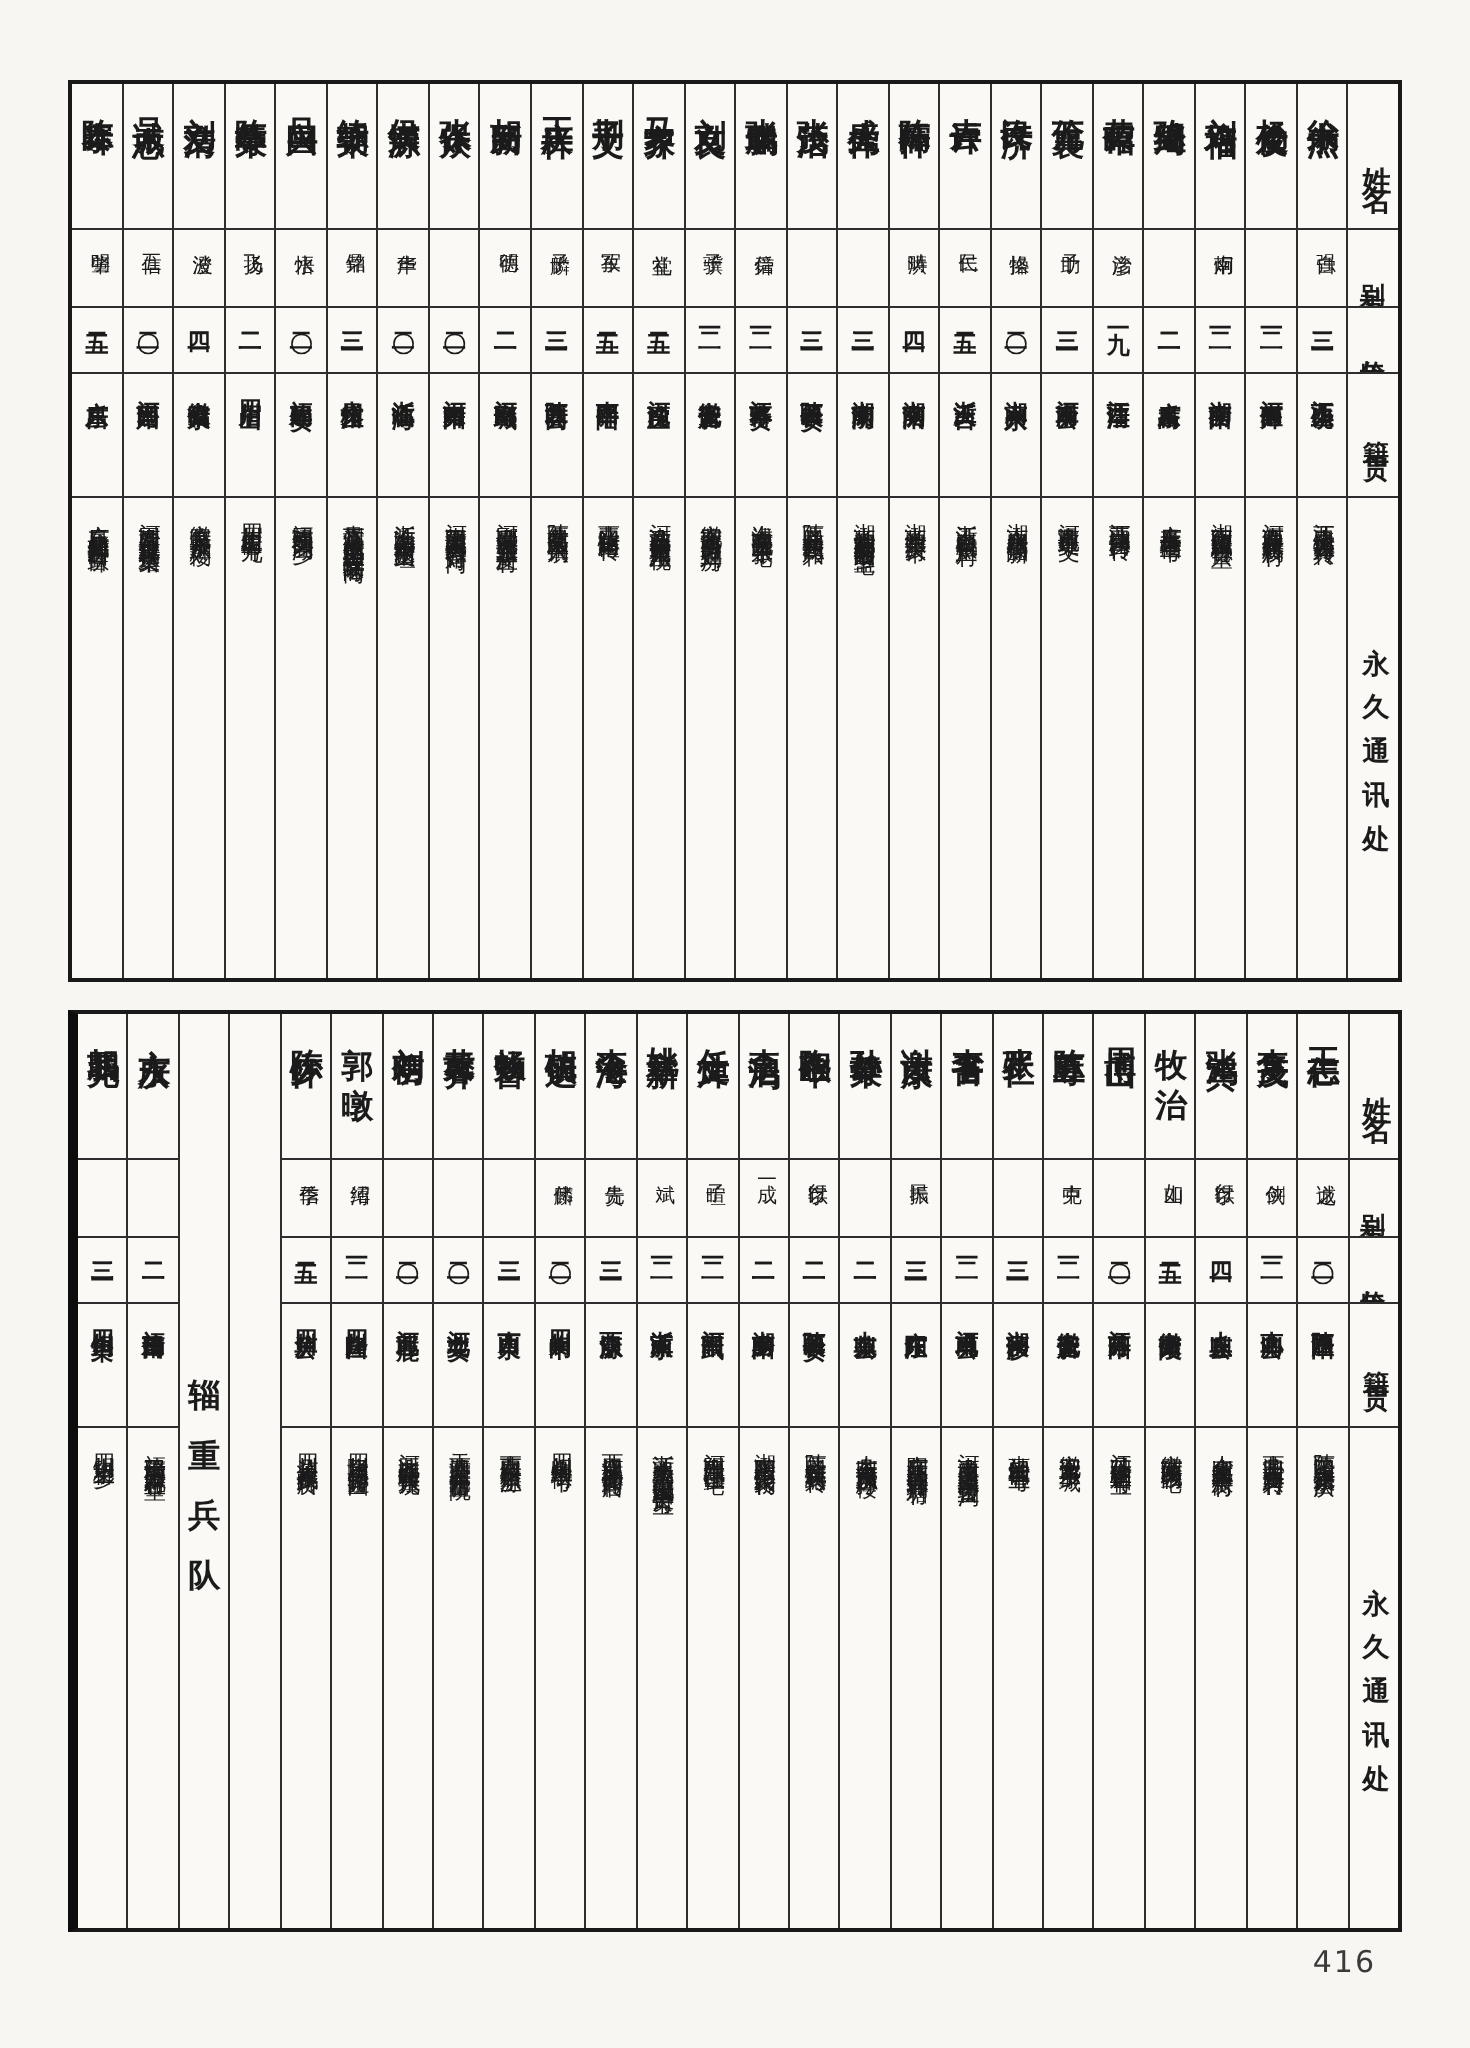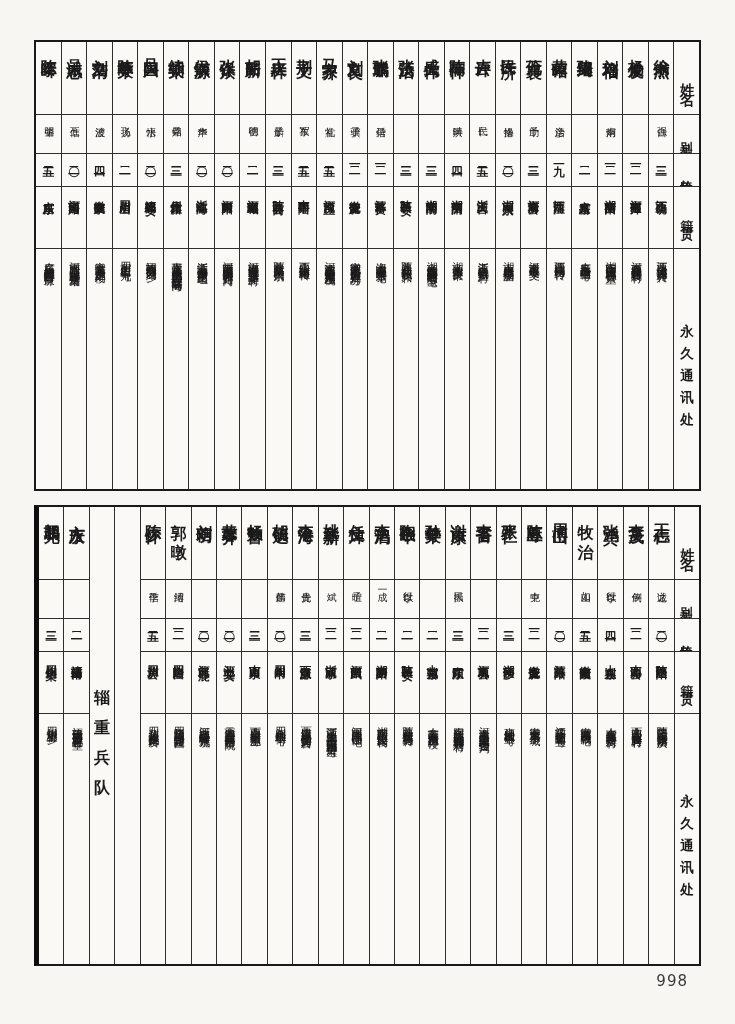--- a/index.html
+++ b/index.html
@@ -934,13 +934,13 @@
         <span class="v">二三</span>
       </div>
       <div class="cell native">
         <span class="v">四川铜梁</span>
       </div>
       <div class="cell address">
         <span class="v">四川铜梁土桥乡</span>
       </div>
     </div>
   </div>
-<div class="page-number">998</div>
+<div class="page-number">416</div>
 
 </body></html>

